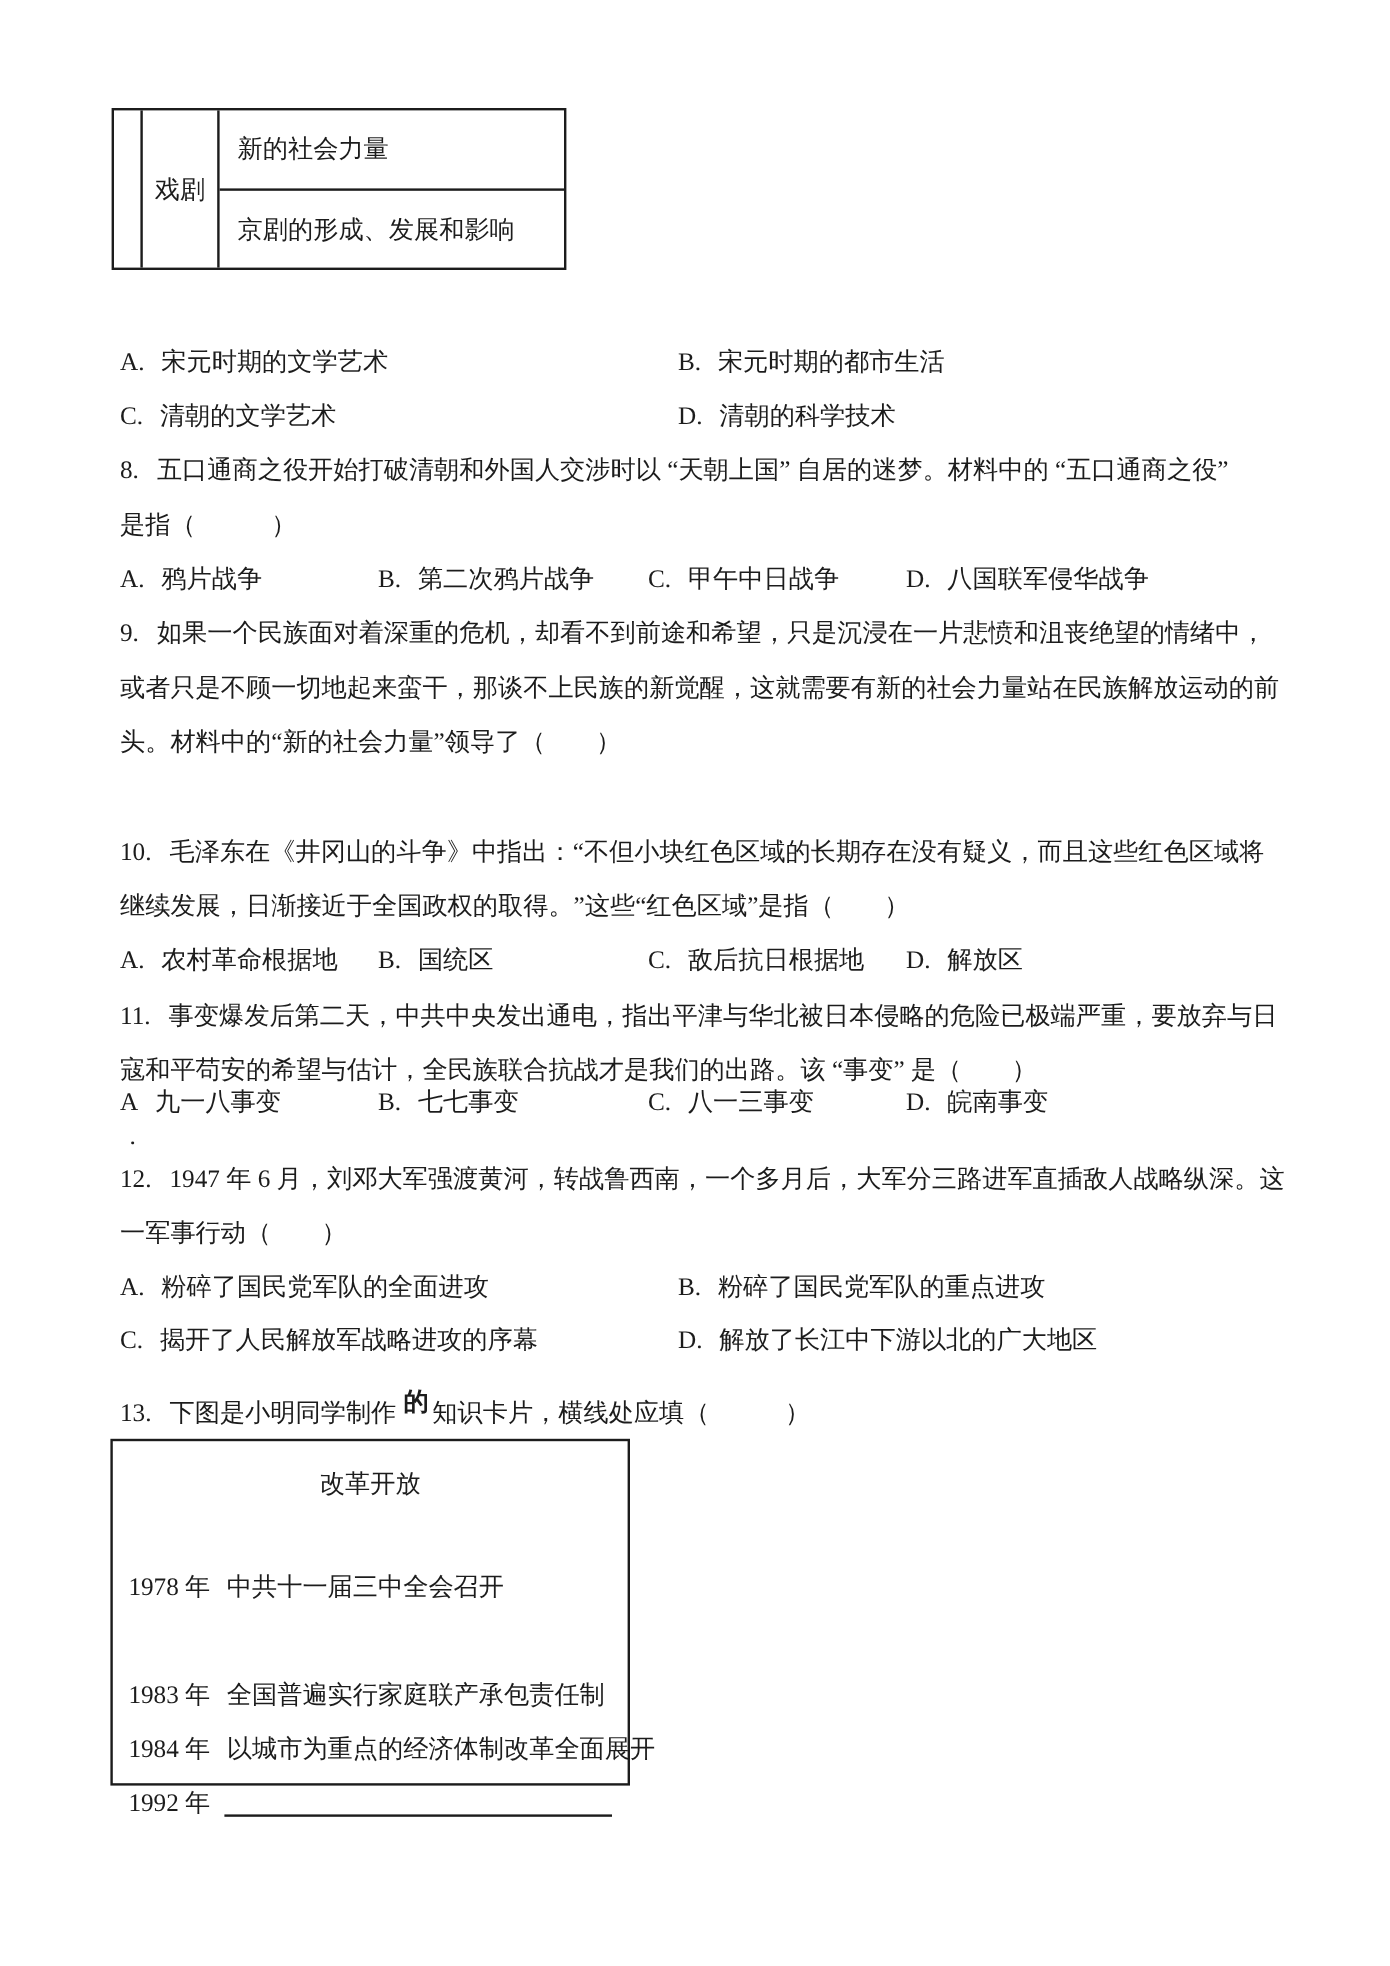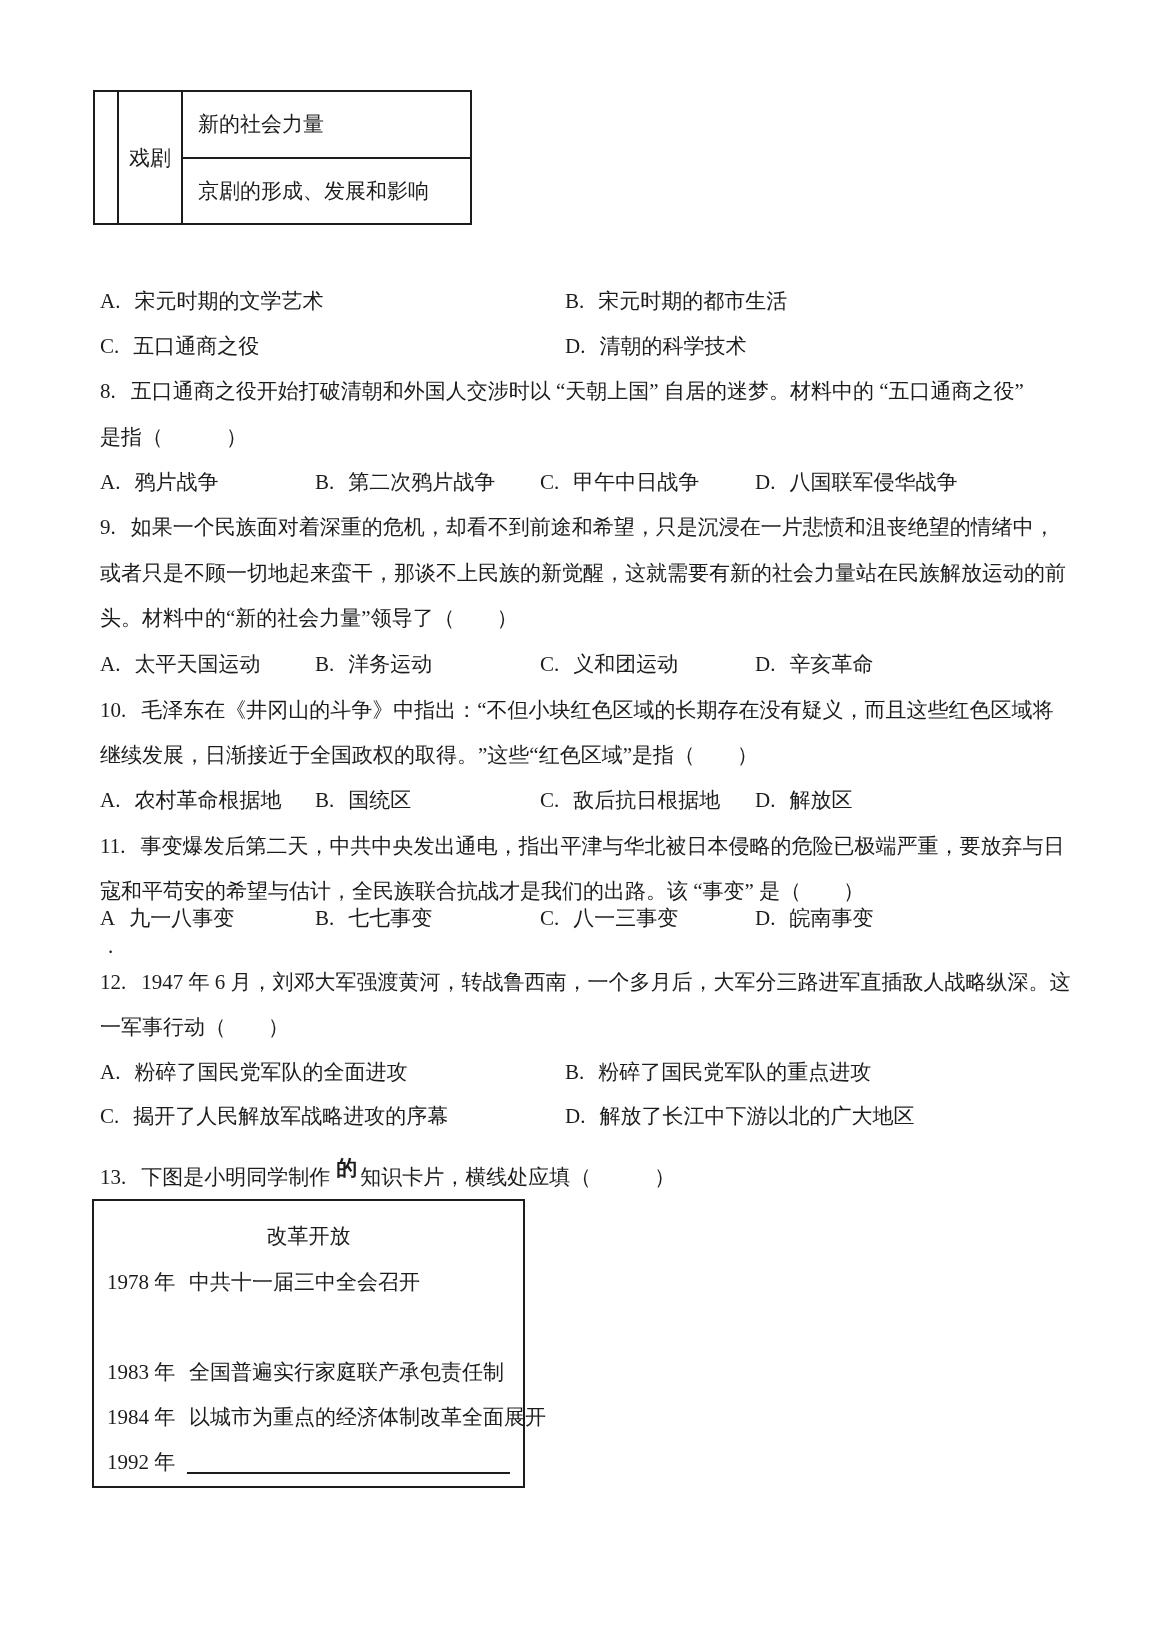--- a/index.html
+++ b/index.html
@@ -49,21 +49,21 @@
   .card{
     position:absolute;left:92px;top:1199px;
     width:433px;height:289px;
     border:2px solid #1c1c1c;
     box-sizing:border-box;
   }
   .card-title{
     position:absolute;top:21px;left:0;width:100%;
     text-align:center;white-space:pre;
   }
-  .card-row{position:absolute;left:13px;height:26px;white-space:pre;width:410px;}
+  .card-row{position:absolute;left:13px;height:26px;white-space:pre;width:410px;margin-top:40px;}
   .card-ev{position:absolute;left:82px;top:0;white-space:pre;}
   .blank-line{
     position:absolute;left:80px;top:24px;
     width:323px;height:0;
     border-bottom:2px solid #1c1c1c;
   }
   .stray{position:absolute;font-size:21px;}
 </style>
 </head>
 <body>
@@ -77,42 +77,36 @@
       <div class="tt-cell first">新的社会力量</div>
       <div class="tt-cell">京剧的形成、发展和影响</div>
     </div>
   </div>
 
   <div class="ln optrow" style="left:100px;top:288px">
     <span class="opt" style="left:0"><span class="olabel">A.</span><span>宋元时期的文学艺术</span></span>
     <span class="opt" style="left:465px"><span class="olabel">B.</span><span>宋元时期的都市生活</span></span>
   </div>
   <div class="ln optrow" style="left:100px;top:333px">
-    <span class="opt" style="left:0"><span class="olabel">C.</span><span>五口通商之役</span></span>
+    <span class="opt" style="left:0"><span class="olabel">C.</span><span>清朝的文学艺术</span></span>
     <span class="opt" style="left:465px"><span class="olabel">D.</span><span>清朝的科学技术</span></span>
   </div>
 
   <div class="ln" style="left:100px;top:378px"><span class="qnum">8.</span><span>五口通商之役开始打破清朝和外国人交涉时以 “天朝上国” 自居的迷梦。材料中的 “五口通商之役”</span></div>
   <div class="ln" style="left:100px;top:424px">是指（　　　）</div>
   <div class="ln optrow" style="left:100px;top:469px">
     <span class="opt" style="left:0"><span class="olabel">A.</span><span>鸦片战争</span></span>
     <span class="opt" style="left:215px"><span class="olabel">B.</span><span>第二次鸦片战争</span></span>
     <span class="opt" style="left:440px"><span class="olabel">C.</span><span>甲午中日战争</span></span>
     <span class="opt" style="left:655px"><span class="olabel">D.</span><span>八国联军侵华战争</span></span>
   </div>
 
   <div class="ln" style="left:100px;top:514px"><span class="qnum">9.</span><span>如果一个民族面对着深重的危机，却看不到前途和希望，只是沉浸在一片悲愤和沮丧绝望的情绪中，</span></div>
   <div class="ln" style="left:100px;top:560px">或者只是不顾一切地起来蛮干，那谈不上民族的新觉醒，这就需要有新的社会力量站在民族解放运动的前</div>
   <div class="ln" style="left:100px;top:605px">头。材料中的“新的社会力量”领导了（　　）</div>
-  <div class="ln optrow" style="left:100px;top:651px">
-    <span class="opt" style="left:0"><span class="olabel">A.</span><span>太平天国运动</span></span>
-    <span class="opt" style="left:215px"><span class="olabel">B.</span><span>洋务运动</span></span>
-    <span class="opt" style="left:440px"><span class="olabel">C.</span><span>义和团运动</span></span>
-    <span class="opt" style="left:655px"><span class="olabel">D.</span><span>辛亥革命</span></span>
-  </div>
 
   <div class="ln" style="left:100px;top:697px"><span class="qnum">10.</span><span>毛泽东在《井冈山的斗争》中指出：“不但小块红色区域的长期存在没有疑义，而且这些红色区域将</span></div>
   <div class="ln" style="left:100px;top:742px">继续发展，日渐接近于全国政权的取得。”这些“红色区域”是指（　　）</div>
   <div class="ln optrow" style="left:100px;top:787px">
     <span class="opt" style="left:0"><span class="olabel">A.</span><span>农村革命根据地</span></span>
     <span class="opt" style="left:215px"><span class="olabel">B.</span><span>国统区</span></span>
     <span class="opt" style="left:440px"><span class="olabel">C.</span><span>敌后抗日根据地</span></span>
     <span class="opt" style="left:655px"><span class="olabel">D.</span><span>解放区</span></span>
   </div>
 

